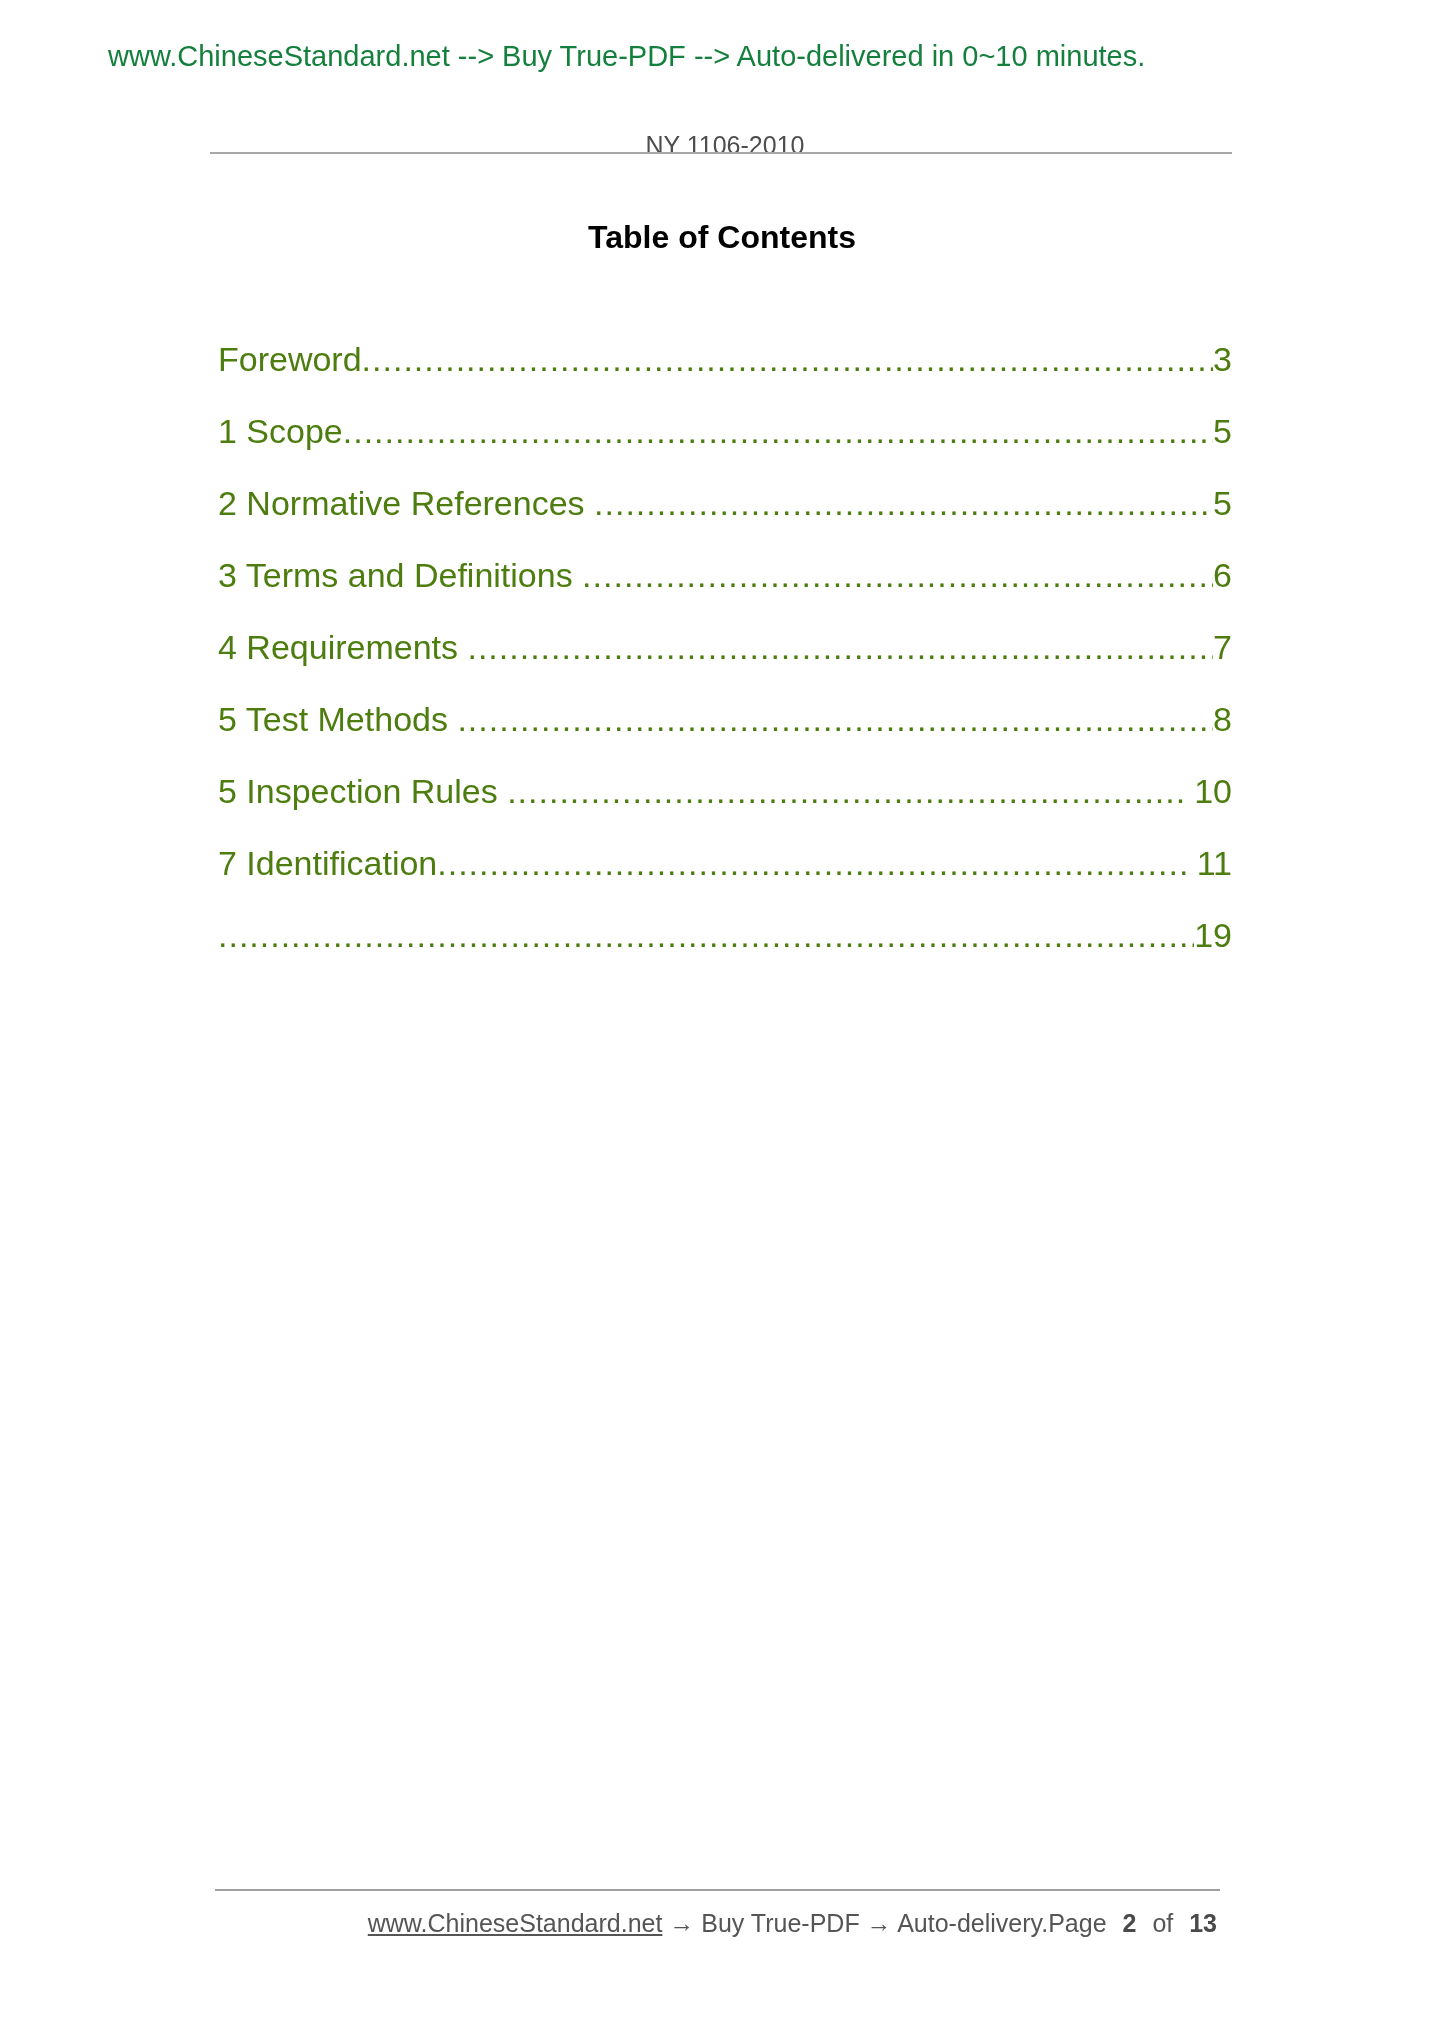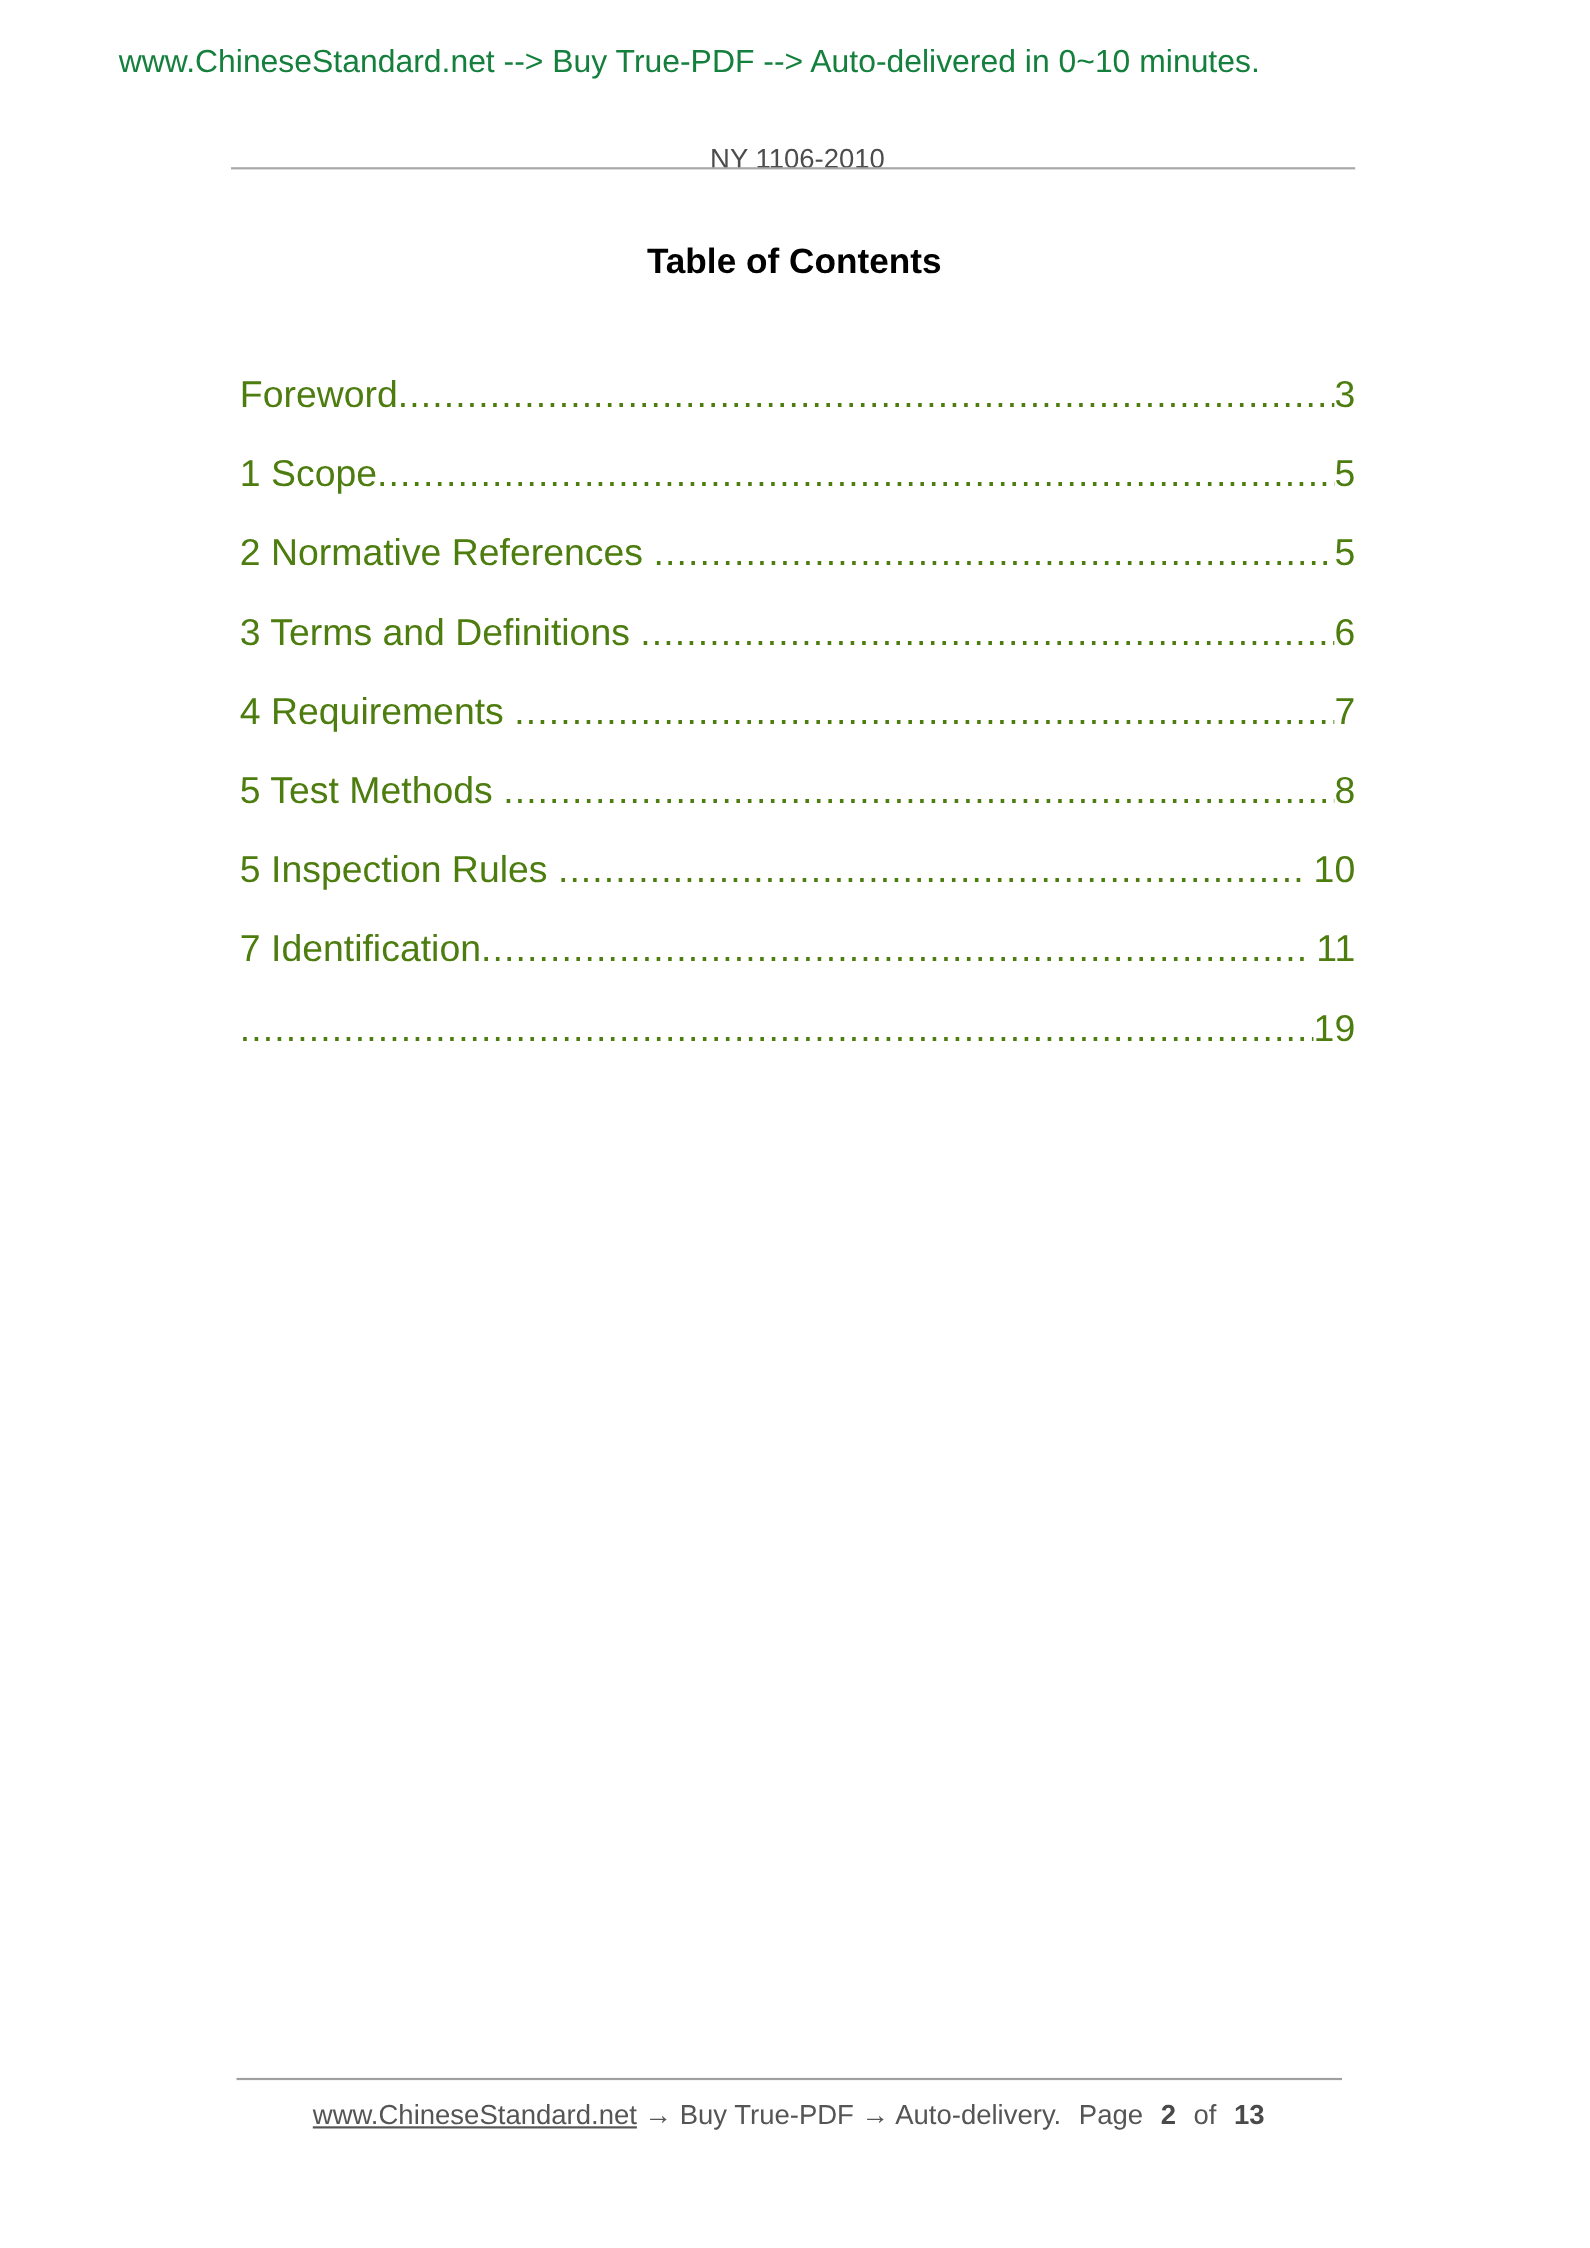--- a/index.html
+++ b/index.html
@@ -86,33 +86,33 @@
     top: 1889px;
     width: 1005px;
     border-top: 2px solid #a0a0a0;
   }
   .footer {
     position: absolute;
     left: 217px;
     top: 1909px;
     width: 1000px;
     display: flex;
-    justify-content: center;
+    justify-content: flex-end;
     align-items: baseline;
     font-size: 25px;
     color: #555555;
     white-space: nowrap;
   }
   .footer-left a {
     color: #555555;
     text-decoration: underline;
     cursor: pointer;
   }
   .footer-right span { margin-left: 9px; }
-  .footer-right span:first-child { margin-left: 16px; }
+  .footer-right span:first-child { margin-left: 0; }
   .footer-right .strong { font-weight: 700; color: #4a4a4a; }
 </style>
 </head>
 <body>
 
 <div class="banner">www.ChineseStandard.net --&gt; Buy True-PDF --&gt; Auto-delivered in 0~10 minutes.</div>
 
 <div class="doc-code">NY 1106-2010</div>
 
 <div class="header-rule"></div>

